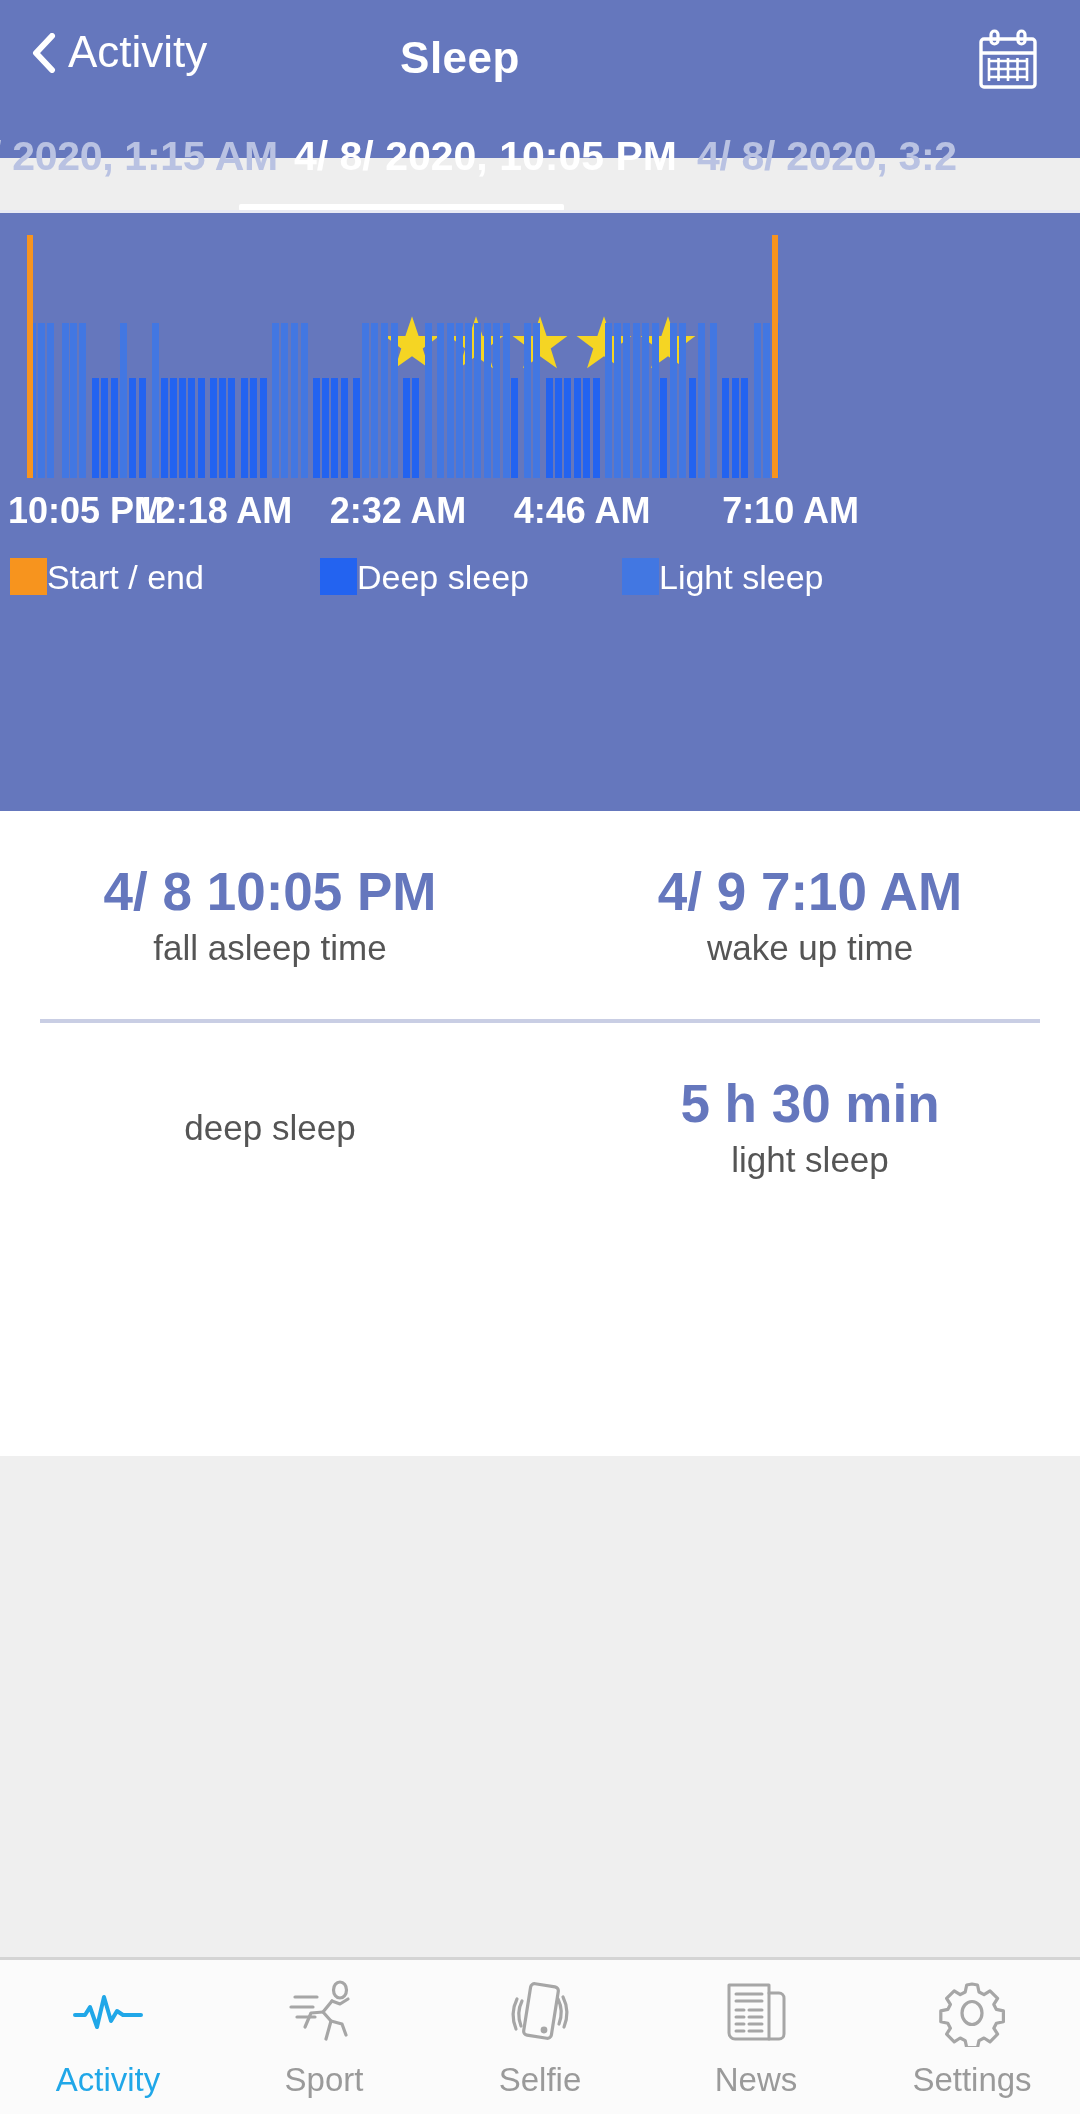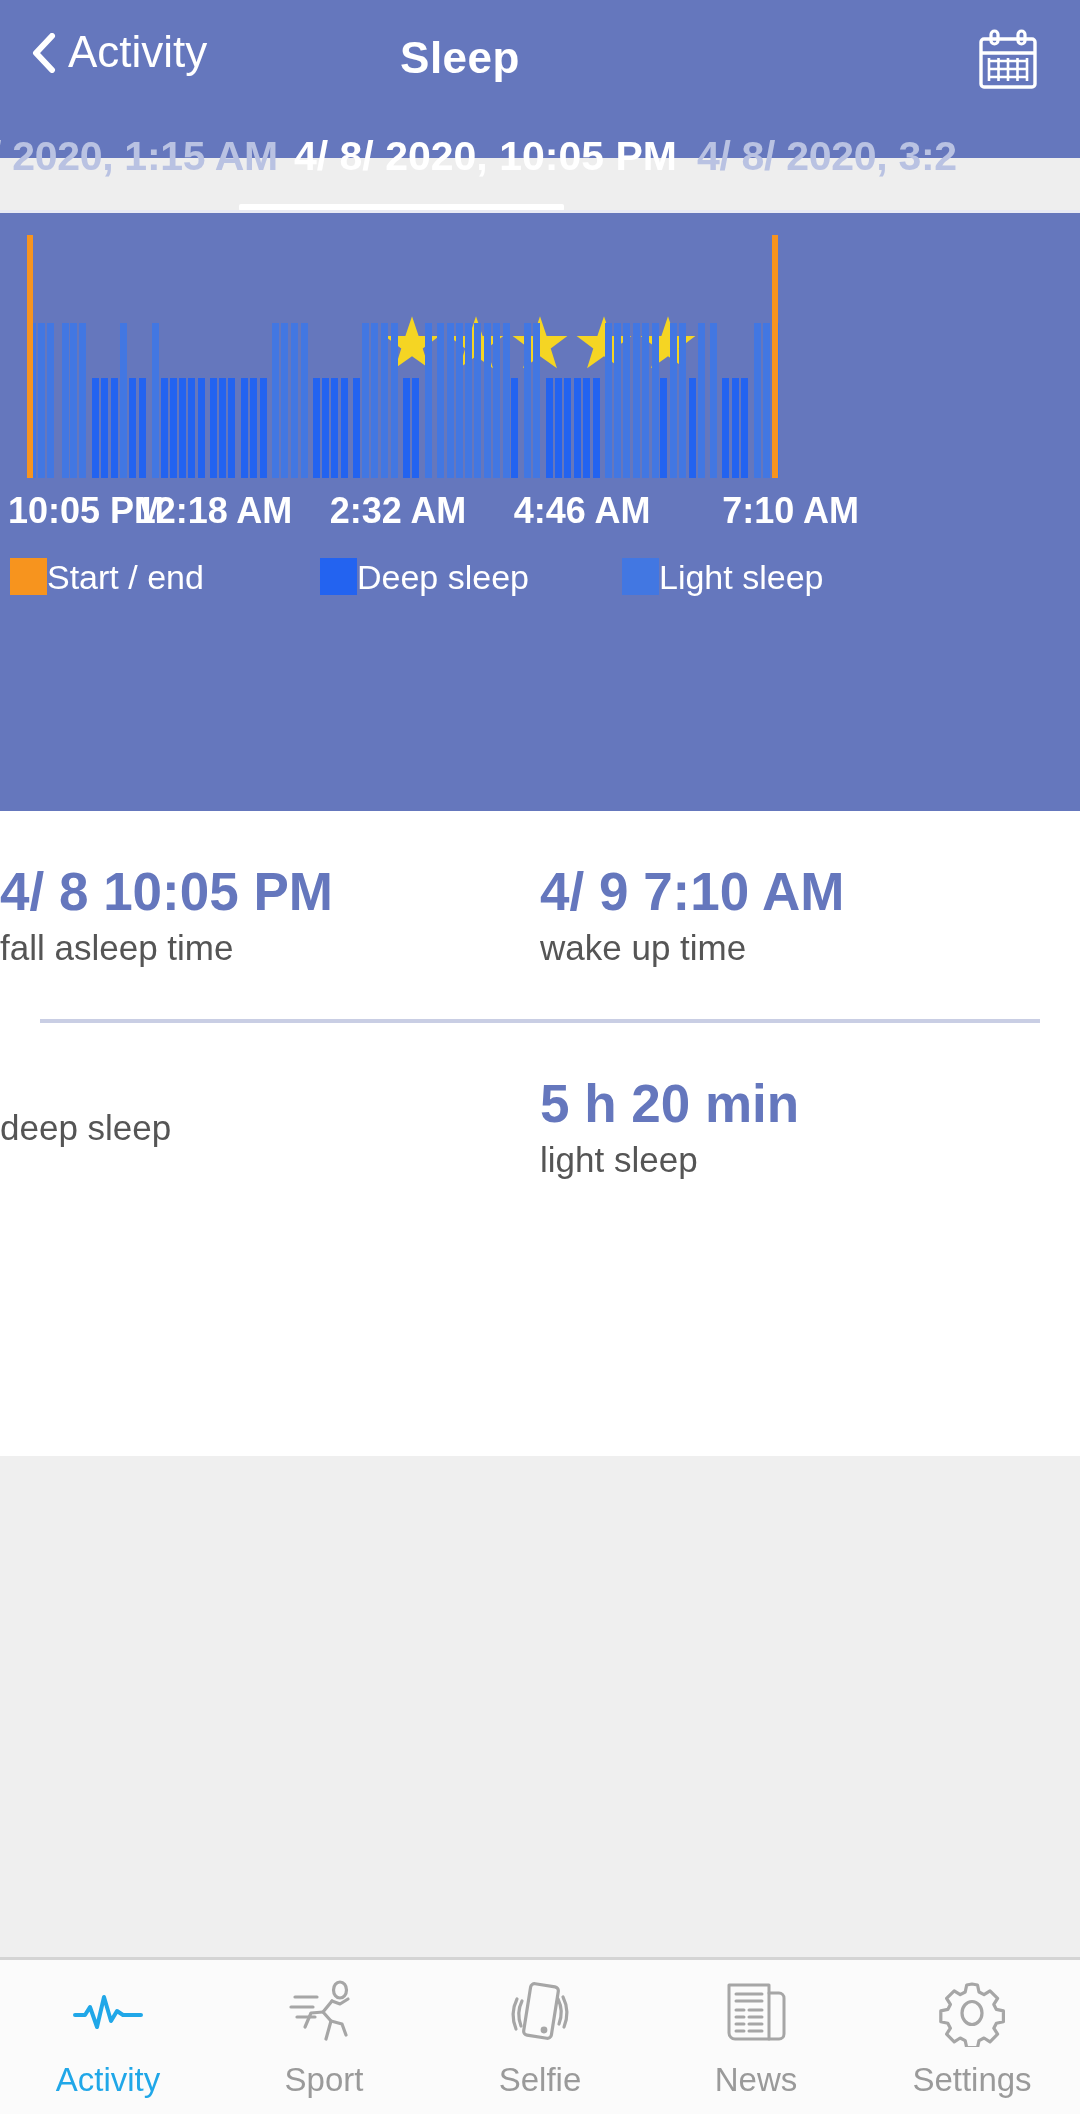--- a/index.html
+++ b/index.html
@@ -87,21 +87,21 @@
   .lg-tx { font-size: 34px; color: #ffffff; line-height: 1; white-space: nowrap; }
 
   
   .card {
     position: absolute; left: 0; top: 811px; width: 1080px; height: 645px;
     background: #ffffff;
   }
   .srow { position: relative; width: 1080px; height: 208px; display: flex; }
   .scell {
     width: 50%; display: flex; flex-direction: column;
-    align-items: flex-start; justify-content: center; gap: 12px;
+    align-items: center; justify-content: center; gap: 12px;
   }
   .sval { font-size: 53px; font-weight: bold; color: #6577bd; line-height: 1; white-space: nowrap; }
   .slab { font-size: 35px; color: #555555; line-height: 1; white-space: nowrap; }
   .divider { height: 2px; background: #c9cee4; margin: 0 40px; }
 
   
   .filler {
     position: absolute; left: 0; top: 1456px; width: 1080px; height: 501px;
     background: #efefef;
   }
@@ -300,21 +300,21 @@
         <div class="slab">wake up time</div>
       </div>
     </div>
     <div class="divider"></div>
     <div class="divider"></div>
     <div class="srow">
       <div class="scell">
         <div class="slab">deep sleep</div>
       </div>
       <div class="scell">
-        <div class="sval">5 h 20 min</div>
+        <div class="sval">5 h 30 min</div>
         <div class="slab">light sleep</div>
       </div>
     </div>
   </div>
 
   <div class="filler"></div>
 
   <div class="tabbar">
     <div class="tab active">
       <div class="tab-ico">

